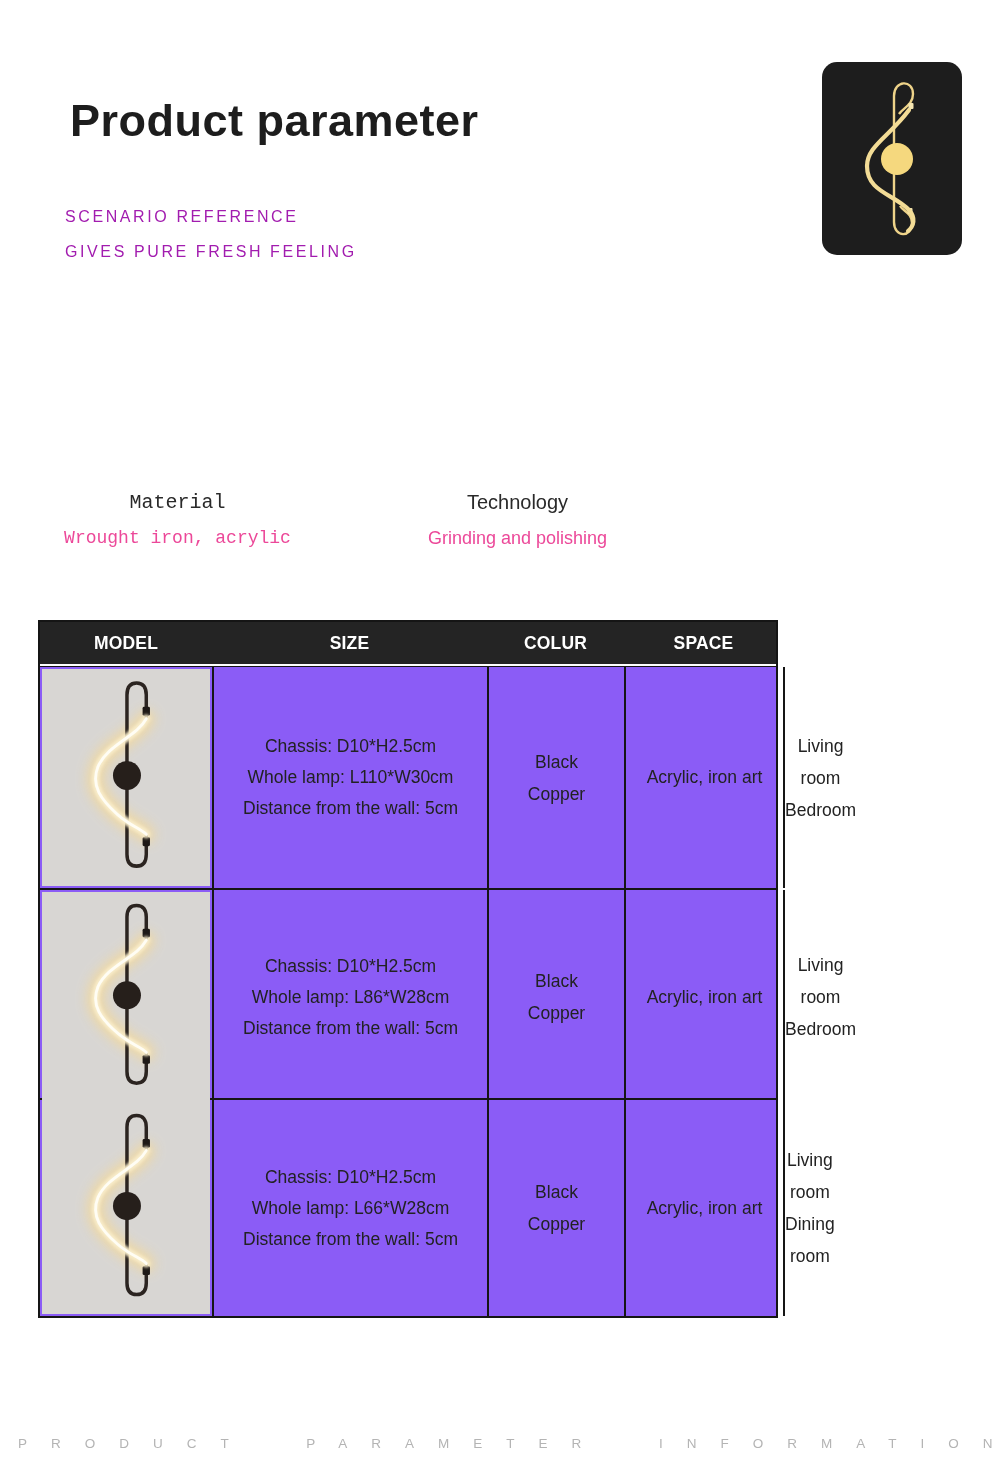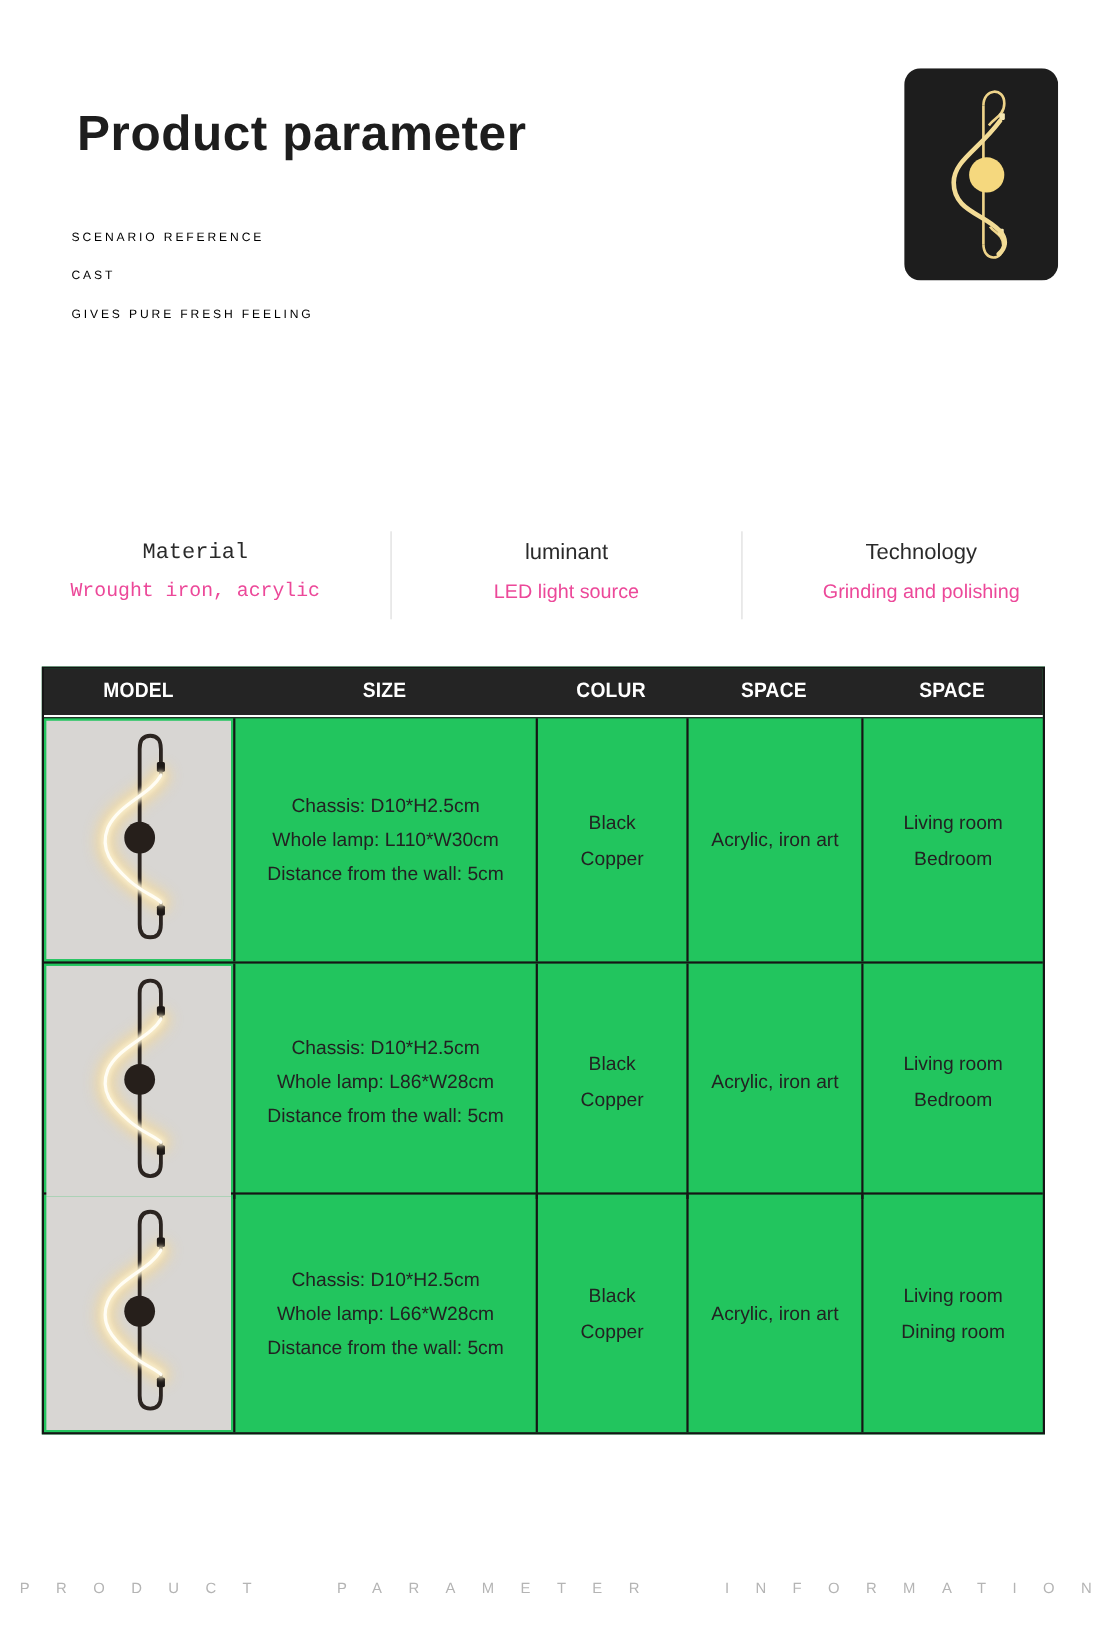--- a/index.html
+++ b/index.html
@@ -20,22 +20,22 @@
     position: absolute;
     left: 70px; top: 95px;
     font-size: 45px;
     font-weight: 700;
     color: #1d1d1d;
     letter-spacing: 0.5px;
   }
   .subtitle {
     position: absolute;
     left: 65px; top: 199px;
-    font-size: 11px;
-    color: #000000;
+    font-size: 16px;
+    color: #a21caf;
     letter-spacing: 2.6px;
     line-height: 35px;
     font-weight: 400;
   }
   .logo-card {
     position: absolute;
     left: 822px; top: 62px;
     width: 140px; height: 193px;
   }
   .logo-card svg { display: block; width: 100%; height: 100%; }
@@ -61,24 +61,24 @@
     margin-bottom: 14px;
   }
   .spec-value {
     font-size: 18px;
     color: #ec4899;
   }
 
   
   .ptable {
     position: absolute;
-    left: 38px; top: 606px;
-    width: 912px;
+    left: 38px; top: 620px;
+    width: 740px;
     border: 2px solid #151515;
-    background: #22c55e;
+    background: #8b5cf6;
   }
   .thead {
     display: grid;
     grid-template-columns: 172px 275px 137px 159px 1fr;
     background: #242424;
     height: 44px;
     border-bottom: 2px solid #ffffff;
   }
   .th {
     color: #ffffff;
@@ -132,45 +132,40 @@
 </style>
 </head>
 <body>
 
 <div class="canvas">
 
   <h1 class="page-title">Product parameter</h1>
 
   <div class="subtitle">
     <div>SCENARIO REFERENCE</div>
-    <div>CAST</div>
     <div>GIVES PURE FRESH FEELING</div>
   </div>
 
   <div class="logo-card">
     <svg viewBox="0 0 140 193" xmlns="http://www.w3.org/2000/svg">
       <rect width="140" height="193" rx="15" fill="#1d1d1d"></rect>
       <path d="M 72,34 C 72,18 91,17 91,32 C 91,43 81,46 77,52" fill="none" stroke="#eed389" stroke-width="2.4"></path>
       <path d="M 72,34 L 72,160" fill="none" stroke="#eed389" stroke-width="2.4"></path>
       <path d="M 72,160 C 72,176 90,176 90,161 C 90,151 81,149 78,144" fill="none" stroke="#eed389" stroke-width="2.4"></path>
       <rect x="86.5" y="41" width="5" height="6" rx="1" fill="#f5e6b2"></rect>
       <rect x="85.5" y="146" width="5" height="6" rx="1" fill="#f5e6b2"></rect>
       <path d="M 87,48 C 68,74 45,84 45,104 C 45,130 72,132 87,148 C 94,156 92,164 86,169" fill="none" stroke="#f3dc96" stroke-width="4.2" stroke-linecap="round"></path>
       <circle cx="75" cy="97" r="16" fill="#f5d87e"></circle>
     </svg>
   </div>
 
   <div class="specs">
     <div class="spec-col c1">
       <div class="spec-label">Material</div>
       <div class="spec-value">Wrought iron, acrylic</div>
-    </div>
-    <div class="spec-col c2">
-      <div class="spec-label">luminant</div>
-      <div class="spec-value">LED light source</div>
     </div>
     <div class="spec-col c3">
       <div class="spec-label">Technology</div>
       <div class="spec-value">Grinding and polishing</div>
     </div>
   </div>
 
   <div class="ptable">
     <div class="thead">
       <div class="th">MODEL</div>

